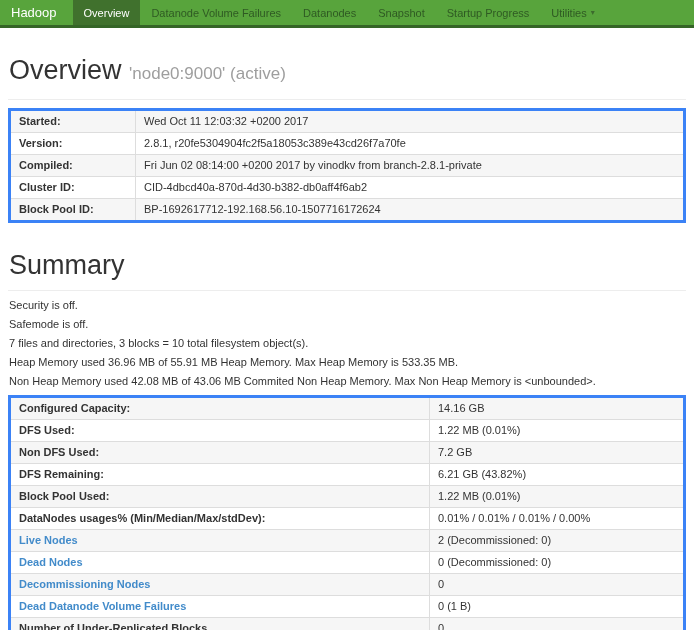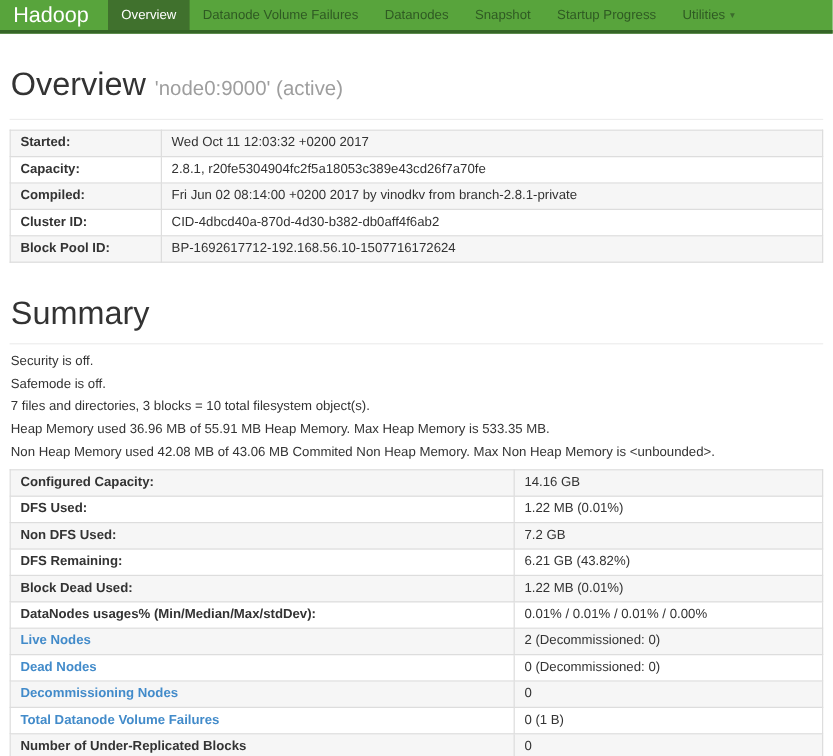--- a/index.html
+++ b/index.html
@@ -23,21 +23,21 @@
     background: #58a43c;
     border-bottom: 3px solid #356527;
     display: flex;
     align-items: stretch;
   }
   .brand {
     display: flex;
     align-items: center;
     padding: 0 16px 0 11px;
     color: #ffffff;
-    font-size: 18px;
+    font-size: 13px;
     cursor: pointer;
   }
   .nav-item {
     display: flex;
     align-items: center;
     padding: 0 11px;
     color: #2f5a23;
     font-size: 11px;
     cursor: pointer;
     white-space: nowrap;
@@ -67,21 +67,21 @@
   }
   .divider {
     border: 0;
     border-top: 1px solid #ededed;
     margin: 0 0 8px 0;
   }
   
   table {
     width: 100%;
     border-collapse: collapse;
-    border: 1px solid #3b82f6;
+    border: 3px solid #3b82f6;
     margin-bottom: 0;
   }
   th, td {
     border: 1px solid #ddd;
     padding: 4px 8px;
     text-align: left;
     line-height: 13px;
     font-size: 11px;
   }
   th { font-weight: bold; color: #333; }
@@ -137,21 +137,21 @@
     </h1>
     <hr class="divider">
 
     <table class="info-table">
       <tbody>
         <tr>
           <th>Started:</th>
           <td>Wed Oct 11 12:03:32 +0200 2017</td>
         </tr>
         <tr>
-          <th>Capacity:</th>
+          <th>Version:</th>
           <td>2.8.1, r20fe5304904fc2f5a18053c389e43cd26f7a70fe</td>
         </tr>
         <tr>
           <th>Compiled:</th>
           <td>Fri Jun 02 08:14:00 +0200 2017 by vinodkv from branch-2.8.1-private</td>
         </tr>
         <tr>
           <th>Cluster ID:</th>
           <td>CID-4dbcd40a-870d-4d30-b382-db0aff4f6ab2</td>
         </tr>
@@ -185,21 +185,21 @@
         </tr>
         <tr>
           <th>Non DFS Used:</th>
           <td>7.2 GB</td>
         </tr>
         <tr>
           <th>DFS Remaining:</th>
           <td>6.21 GB (43.82%)</td>
         </tr>
         <tr>
-          <th>Block Dead Used:</th>
+          <th>Block Pool Used:</th>
           <td>1.22 MB (0.01%)</td>
         </tr>
         <tr>
           <th>DataNodes usages% (Min/Median/Max/stdDev):</th>
           <td>0.01% / 0.01% / 0.01% / 0.00%</td>
         </tr>
         <tr>
           <th>
             <a class="link">Live Nodes</a>
           </th>
@@ -212,21 +212,21 @@
           <td>0 (Decommissioned: 0)</td>
         </tr>
         <tr>
           <th>
             <a class="link">Decommissioning Nodes</a>
           </th>
           <td>0</td>
         </tr>
         <tr>
           <th>
-            <a class="link">Total Datanode Volume Failures</a>
+            <a class="link">Dead Datanode Volume Failures</a>
           </th>
           <td>0 (1 B)</td>
         </tr>
         <tr>
           <th>Number of Under-Replicated Blocks</th>
           <td>0</td>
         </tr>
 
       </tbody>
     </table>

